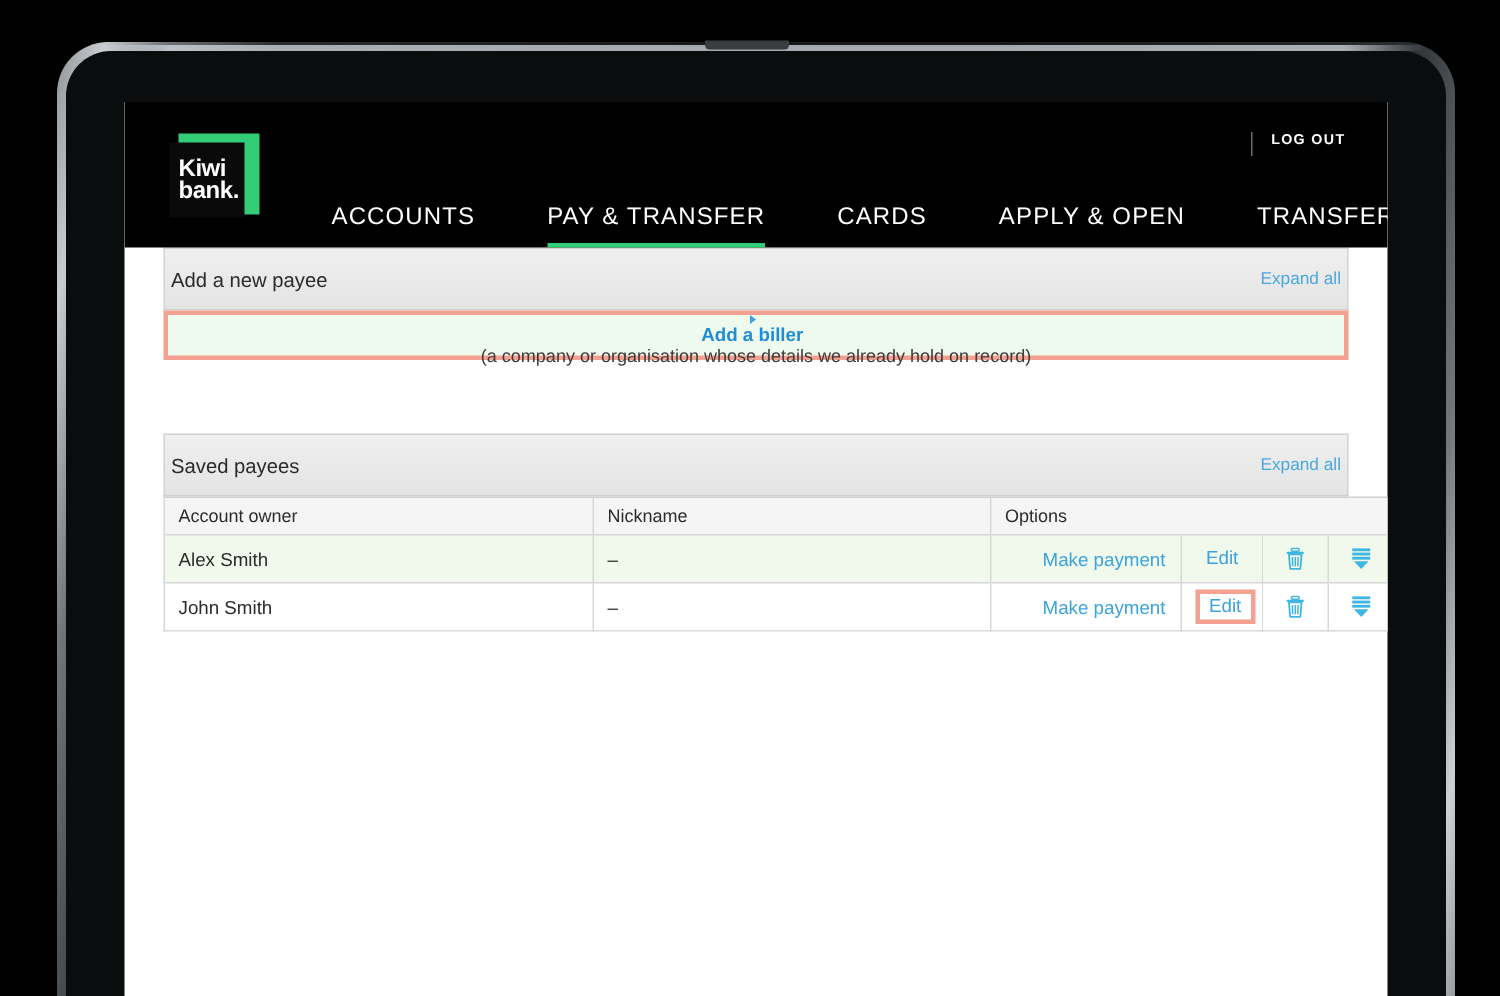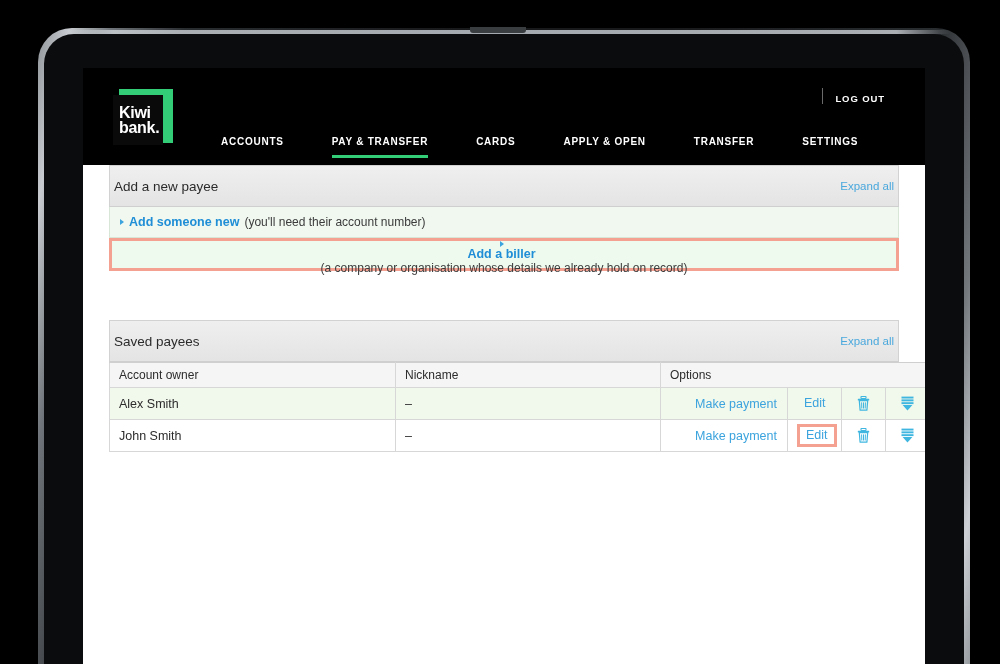--- a/index.html
+++ b/index.html
@@ -111,24 +111,24 @@
   .logo-black span {
     color: #ffffff;
     font-size: 16px;
     font-weight: bold;
     line-height: 15px;
     letter-spacing: -0.3px;
   }
 
   .logout-wrap {
     position: absolute;
-    right: 40px;
+    right: 28px;
     top: 20px;
     display: flex;
-    align-items: flex-end;
+    align-items: flex-start;
     height: 16px;
   }
   .logout-divider {
     width: 1px;
     height: 16px;
     background: #6a6a6a;
     margin-right: 12px;
   }
   .logout-link {
     color: #ffffff;
@@ -141,22 +141,22 @@
   .nav {
     position: absolute;
     left: 138px;
     top: 68px;
     display: flex;
     align-items: flex-start;
     height: 29px;
   }
   .nav-item {
     color: #ffffff;
-    font-size: 10px;
-    font-weight: bold;
+    font-size: 16px;
+    font-weight: normal;
     letter-spacing: 0.75px;
     padding: 0 0 11px 0;
     margin-right: 48px;
     cursor: pointer;
     position: relative;
     white-space: nowrap;
   }
   .nav-item:last-child { margin-right: 0; }
   .nav-item.active::after {
     content: "";
@@ -354,25 +354,20 @@
 
     <div class="content">
 
 
       <div class="panel">
         <div class="panel-head">
           <div class="panel-head-title">Add a new payee</div>
           <div class="expand-all">Expand all</div>
         </div>
 
-        <div class="accordion-row plain">
-          <span class="caret"></span>
-          <span class="acc-link">Add someone new</span>
-          <span class="acc-note">(you'll need their account number)</span>
-        </div>
 
         <div class="accordion-row highlight">
           <span class="caret"></span>
           <span class="acc-link">Add a biller</span>
           <span class="acc-note">(a company or organisation whose details we already hold on record)</span>
         </div>
       </div>
 
       <div class="spacer"></div>
 

